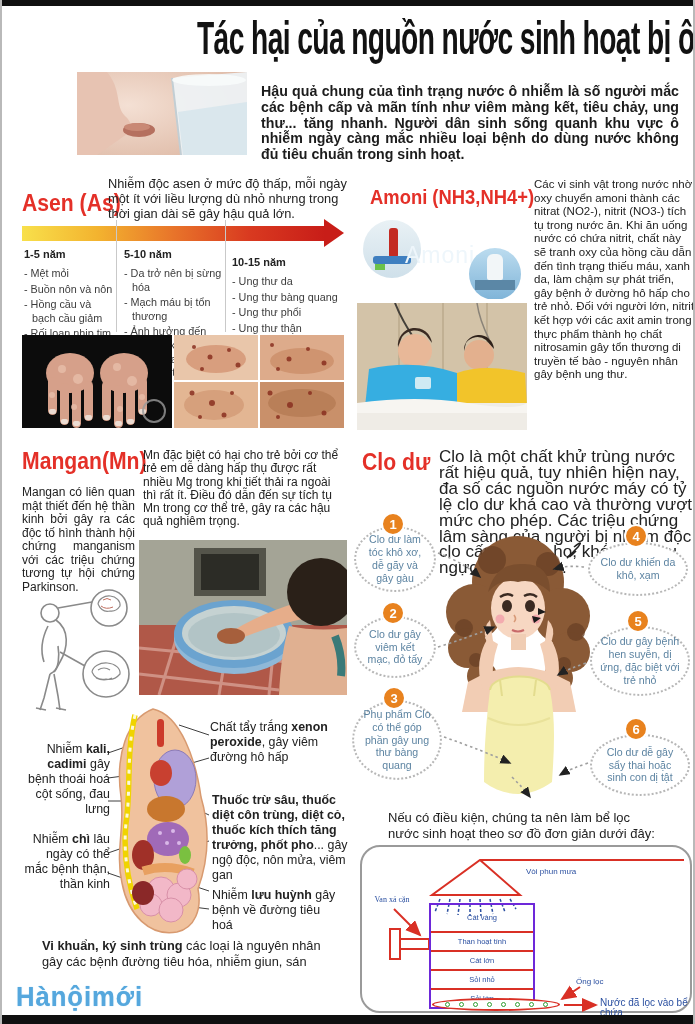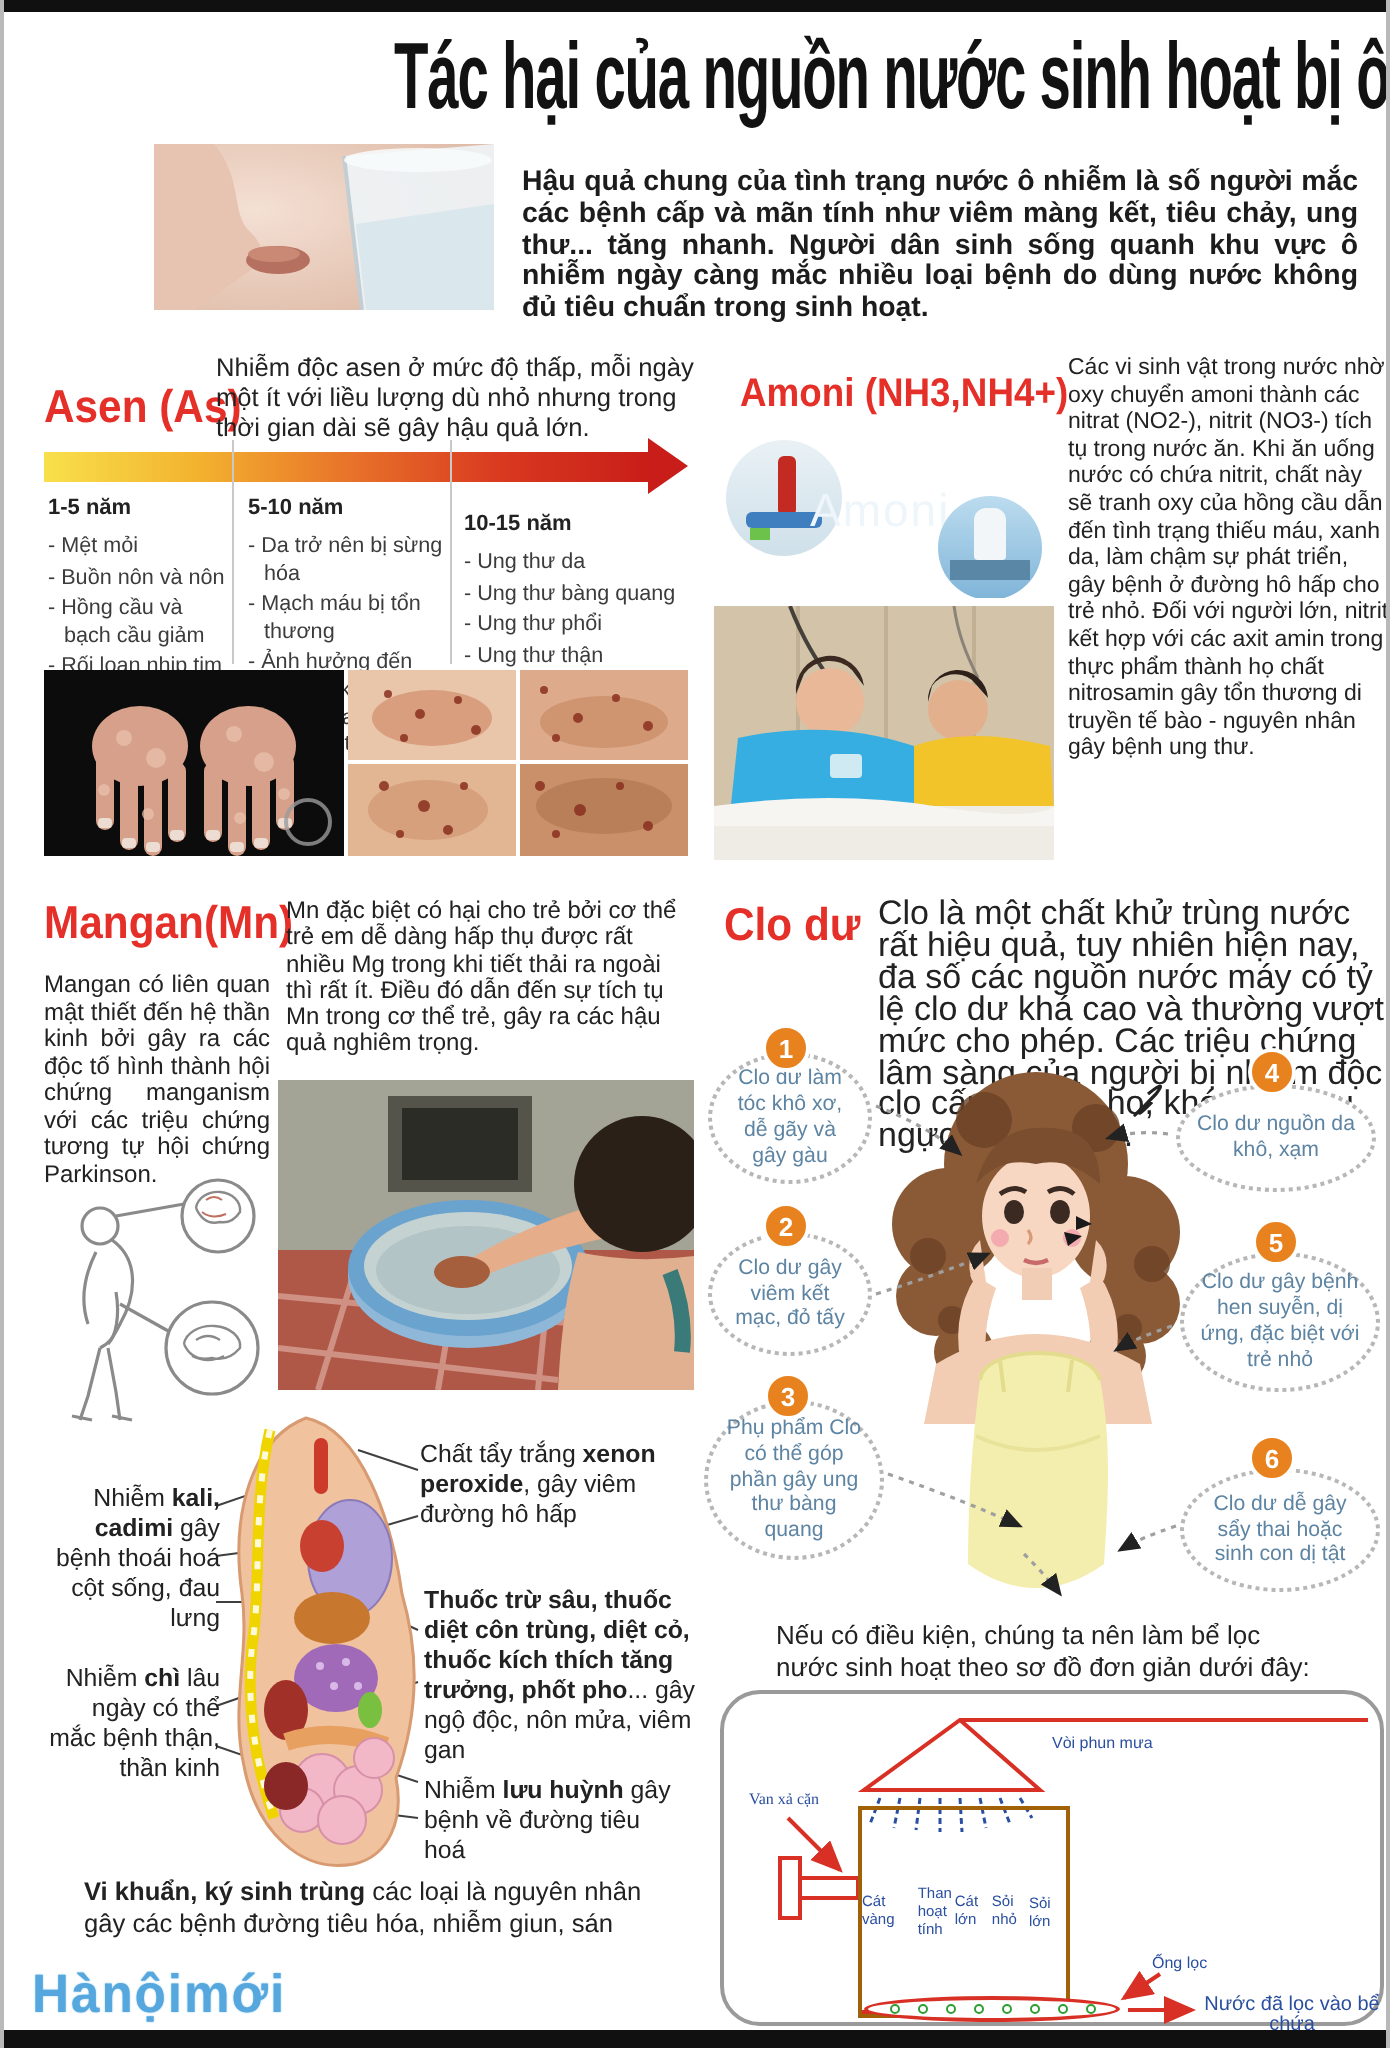--- a/index.html
+++ b/index.html
@@ -94,29 +94,29 @@
   #alab-r1 { left:208px; top:720px; width:128px; }
   #alab-r2 { left:210px; top:793px; width:140px; }
   #alab-r3 { left:210px; top:888px; width:128px; }
   #anatomy-bottom { position:absolute; left:40px; top:938px; width:300px; font-size:12.8px; line-height:15.5px; color:#222; }
 
   
   #filter-intro { position:absolute; left:386px; top:810px; width:268px; font-size:13px; line-height:15.8px; color:#222; }
   #filter-box { position:absolute; left:358px; top:845px; width:332px; height:168px;
      border:2px solid #9a9a9a; border-radius:20px; background:#fff; }
   #filter-svg { position:absolute; left:0; top:0; }
-  #ftank { position:absolute; left:67px; top:56px; width:106px; height:106px; border:2px solid #a16207; display:flex; }
+  #ftank { position:absolute; left:67px; top:56px; width:106px; height:106px; border:2px solid #6d28d9; display:flex; flex-direction:column; }
   .flayer { border-bottom:2px solid #d93025; flex:1; display:flex; align-items:center; justify-content:center;
      font-size:7.5px; color:#2a4fa0; }
   .flayer:first-child { flex:1.5; }
   .flayer:last-child { border-bottom:none; }
   #fpipe { position:absolute; left:70px; top:151px; width:128px; height:13px; border:2px solid #d93025; border-radius:50%;
      background:#fff; display:flex; align-items:center; justify-content:space-around; padding:0 6px; z-index:4; }
   #fpipe i { width:5px; height:5px; border:1.4px solid #2f9e33; border-radius:50%; }
-  .flabel { position:absolute; color:#2a4fa0; font-size:8px; line-height:9.5px;text-align:center; }
+  .flabel { position:absolute; color:#2a4fa0; font-size:8px; line-height:9.5px; }
   #flab-shower { left:164px; top:20px; }
   #flab-valve  { left:8px; top:48px; width:44px; text-align:center;font-family:Liberation Serif, serif; }
   #flab-pipe   { left:214px; top:130px; }
   #flab-out    { left:238px; top:151px; width:92px; font-size:10px; }
 
   
   #logo { position:absolute; left:14px; top:982px; font-size:27px; font-weight:bold; color:#55a7dd;
      letter-spacing:1px; text-shadow:0 0 1px #8cc6ea; transform:scaleX(.95); transform-origin:left; }
 
   b { font-weight:bold; }
@@ -409,21 +409,21 @@
     <path d="M222,42 q10,-8 4,0 q-12,12 -2,4 q-10,10 -4,2 q-8,8 -2,2" stroke="#222" stroke-width="1.6" fill="none"></path>
   </svg>
 
   <div id="fb1" class="num-badge">1</div>
   <div id="fx1" class="effect-circle">Clo dư làm tóc khô xơ, dễ gãy và gây gàu</div>
   <div id="fb2" class="num-badge">2</div>
   <div id="fx2" class="effect-circle">Clo dư gây viêm kết mạc, đỏ tấy</div>
   <div id="fb3" class="num-badge">3</div>
   <div id="fx3" class="effect-circle">Phụ phẩm Clo có thể góp phần gây ung thư bàng quang</div>
   <div id="fb4" class="num-badge">4</div>
-  <div id="fx4" class="effect-circle">Clo dư nguồn da khô, xạm</div>
+  <div id="fx4" class="effect-circle">Clo dư khiến da khô, xạm</div>
   <div id="fb5" class="num-badge">5</div>
   <div id="fx5" class="effect-circle">Clo dư gây bệnh hen suyễn, dị ứng, đặc biệt với trẻ nhỏ</div>
   <div id="fb6" class="num-badge">6</div>
   <div id="fx6" class="effect-circle">Clo dư dễ gây sẩy thai hoặc sinh con dị tật</div>
 
   <svg id="anatomy-svg" width="330" height="240" viewBox="0 0 330 240">
     <g stroke="#3f3f3f" stroke-width="1">
       <line x1="91" y1="50" x2="120" y2="40"></line>
         <line x1="91" y1="75" x2="114" y2="72"></line>
         <line x1="91" y1="98" x2="112" y2="98"></line>

